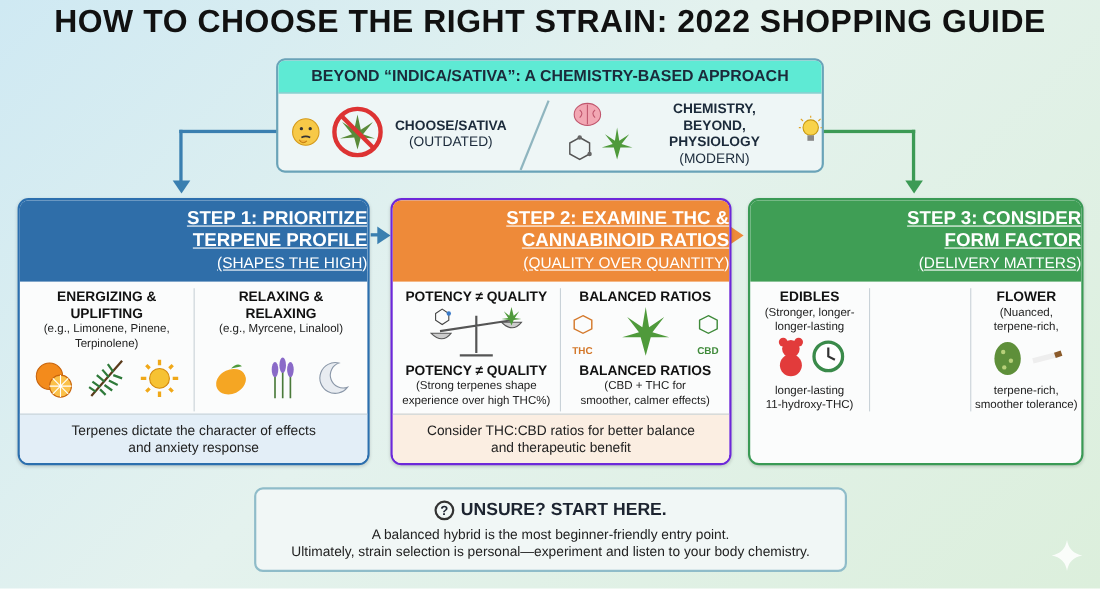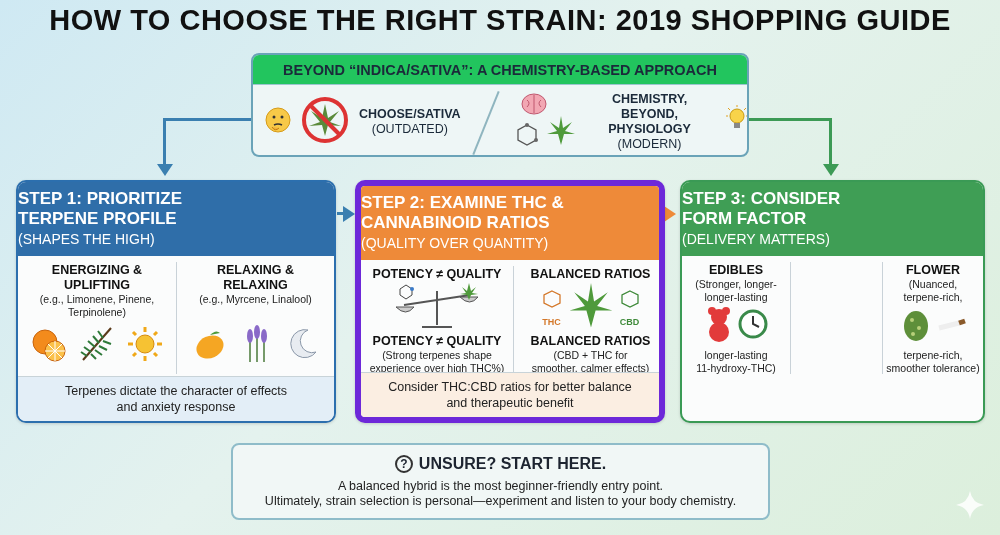--- a/index.html
+++ b/index.html
@@ -15,21 +15,21 @@
     font-size: 29px; font-weight: 900; letter-spacing: 0.5px; color: #111;
     font-family: "Liberation Sans", sans-serif;
   }
   
   .top-box {
     position: absolute; left: 251px; top: 53px; width: 498px; height: 104px;
     border: 2px solid #6aa3b8; border-radius: 8px; background: #eef6f6;
     overflow: hidden;
   }
   .top-box .top-header {
-    height: 30px; background: #22c55e; border-bottom: 1px solid #9cc5cf;
+    height: 30px; background: #5eead4; border-bottom: 1px solid #9cc5cf;
     text-align: center; font-weight: 700; font-size: 14.5px; line-height: 30px; color: #1b2a3a;
   }
   .top-box .half { position: absolute; top: 32px; height: 70px; display: flex; align-items: center; }
   .half.left { left: 0; width: 245px; }
   .half.right { left: 245px; width: 250px; }
   .divider-slash {
     position: absolute; left: 232px; top: 34px; width: 2px; height: 68px; background: #8fb5bf;
     transform: rotate(22deg);
   }
   .half-text { text-align: center; font-size: 12.5px; line-height: 15px; color: #1b2a3a; }
@@ -37,32 +37,32 @@
 
   
   .arrow-line { position: absolute; background: #3a7fb0; }
   .arrow-head { position: absolute; width: 0; height: 0; }
 
   
   .card {
     position: absolute; top: 180px; height: 243px; border-radius: 10px; overflow: hidden;
     background: #fbfcfc; box-shadow: 0 1px 3px rgba(0,0,0,0.15);
   }
-  .card .head { height: 74px; color: #fff; text-align: left; padding-top: 7px; }
+  .card .head { height: 74px; color: #fff; text-align: right; padding-top: 7px; text-decoration: underline; }
   .card .head .t { font-weight: 700; font-size: 17px; line-height: 20px; }
   .card .head .s { font-size: 14px; line-height: 18px; margin-top: 1px; }
   .card .body { position: absolute; top: 74px; left: 0; right: 0; height: 124px; }
   .card .foot {
     position: absolute; bottom: 0; left: 0; right: 0; height: 45px; border-top: 1px solid #c8d3d8;
     text-align: center; font-size: 12.5px; line-height: 16px; padding-top: 6px; color: #222;
   }
   .card1 { left: 16px; width: 320px; border: 2px solid #2c6fae; }
   .card1 .head { background: #2f6ea9; }
   .card1 .foot { background: #e3eef7; }
-  .card2 { left: 355px; width: 310px; border: 6px solid #6d28d9; }
+  .card2 { left: 355px; width: 310px; border: 2px solid #6d28d9; }
   .card2 .head { background: #ee8a39; }
   .card2 .foot { background: #fbeee2; }
   .card3 { left: 680px; width: 305px; border: 2px solid #3a9a55; }
   .card3 .head { background: #3f9e55; }
   .card3 .foot { background: #e6f3e6; }
 
   .col { position: absolute; top: 0; height: 124px; text-align: center; }
   .vsep { position: absolute; top: 6px; width: 1px; height: 112px; background: #c9d2d8; }
   .col .h { font-weight: 700; font-size: 12.5px; line-height: 15px; margin-top: 7px; color: #111; }
   .col .p { font-size: 10.5px; line-height: 12.5px; color: #222; }
@@ -77,21 +77,21 @@
   .bottom-box .l { font-size: 12.5px; line-height: 15px; color: #222; }
   .q-icon {
     display: inline-block; width: 18px; height: 18px; border-radius: 50%; border: 2px solid #333;
     font-size: 12px; line-height: 14px; font-weight: 700; text-align: center;
   }
   .sparkle { position: absolute; left: 955px; top: 490px; }
 </style>
 </head>
 <body>
 
-<div class="title">HOW TO CHOOSE THE RIGHT STRAIN: 2019 SHOPPING GUIDE</div>
+<div class="title">HOW TO CHOOSE THE RIGHT STRAIN: 2022 SHOPPING GUIDE</div>
 
 <div>
   <div class="arrow-line" style="left:163px;top:118px;width:90px;height:3px;"></div>
   <div class="arrow-line" style="left:163px;top:118px;width:3px;height:50px;"></div>
   <div class="arrow-head" style="left:157px;top:164px;border-left:8px solid transparent;border-right:8px solid transparent;border-top:12px solid #3a7fb0;"></div>
 </div>
 <div>
   <div class="arrow-line" style="left:748px;top:118px;width:84px;height:3px;background:#3c9a55;"></div>
   <div class="arrow-line" style="left:829px;top:118px;width:3px;height:50px;background:#3c9a55;"></div>
   <div class="arrow-head" style="left:823px;top:164px;border-left:8px solid transparent;border-right:8px solid transparent;border-top:12px solid #3c9a55;"></div>
@@ -247,21 +247,21 @@
               <path d="M77 2 L79 10 L84 6 L80 12 L86 13 L79 14 L77 19 L75 14 L68 13 L74 12 L70 6 L75 10 Z" fill="#4f9a3b"></path>
             </svg></span>
       </div>
       <div class="h" style="margin-top:0">POTENCY ≠ QUALITY</div>
       <div class="p">(Strong terpenes shape</div>
       <div class="p">experience over high THC%)</div>
     </div>
     <div class="vsep" style="left:152px;"></div>
     <div class="col" style="left:153px;width:153px;">
       <div class="h">BALANCED RATIOS</div>
-      <div class="icons" style="height:52px;gap:0;">
+      <div class="icons" style="height:52px;gap:18px;">
         <span style="text-align:center;"><svg width="26" height="24" viewBox="0 0 26 24">
               <polygon points="13,2 21,6 21,14 13,18 5,14 5,6" fill="none" stroke="#d4782a" stroke-width="1.3"></polygon>
             </svg><div style="font-size:9px;font-weight:700;color:#d4782a;">THC</div></span>
         <span><svg width="52" height="52" viewBox="0 0 34 34">
               <path d="M17 2 L19 14 L28 8 L21 17 L31 20 L20 20 L17 31 L14 20 L3 20 L13 17 L6 8 L15 14 Z" fill="#4f9a3b"></path>
             </svg></span>
         <span style="text-align:center;"><svg width="26" height="24" viewBox="0 0 26 24">
               <polygon points="13,2 21,6 21,14 13,18 5,14 5,6" fill="none" stroke="#3f8a3a" stroke-width="1.3"></polygon>
             </svg><div style="font-size:9px;font-weight:700;color:#3f8a3a;">CBD</div></span>
       </div>

